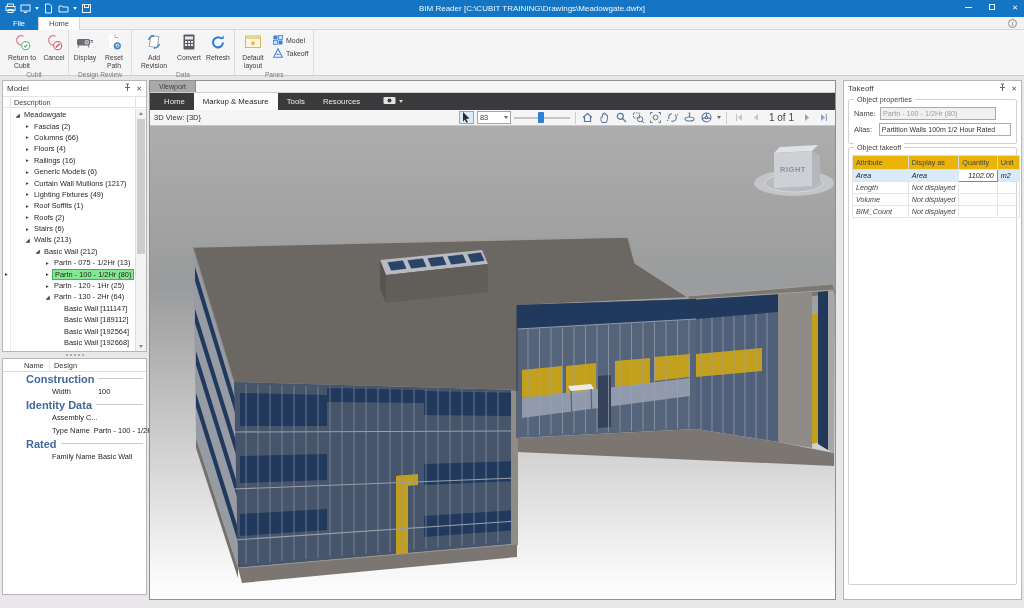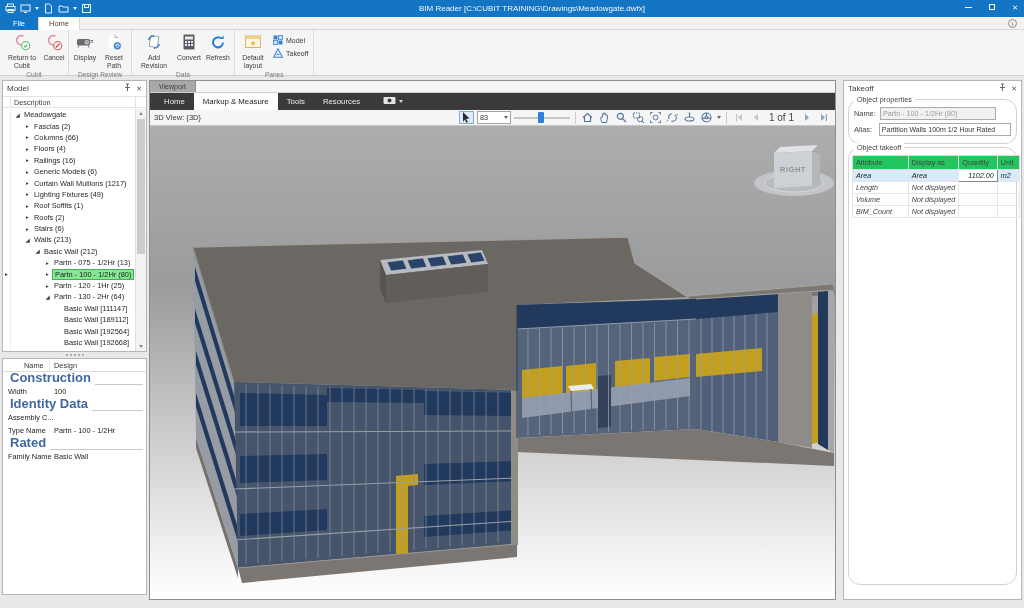--- a/index.html
+++ b/index.html
@@ -59,24 +59,24 @@
   #tree-thumb{position:absolute;left:1px;top:10px;width:8px;height:135px;background:#cdcdcd;}
 
   #panel-splitter{position:absolute;left:2px;top:352px;width:145px;height:6px;display:flex;align-items:center;justify-content:center;gap:2px;}
   #panel-splitter i{width:2px;height:2px;background:#9a9a9a;border-radius:50%;display:block;}
 
   
   #props-panel{left:2px;top:358px;width:145px;height:237px;}
   #props-head{height:13px;display:flex;border-bottom:1px solid #dcdcdc;font-size:7.4px;color:#333;align-items:center;}
   #props-head .c1{width:47px;padding-left:21px;border-right:1px solid #ececec;align-self:stretch;display:flex;align-items:center;}
   #props-head .c2{padding-left:4px;}
-  .p-section{display:flex;align-items:flex-end;height:13px;color:#41689e;font-size:13px;font-weight:bold;padding-left:7px;}
+  .p-section{display:flex;align-items:center;height:13px;color:#41689e;font-size:11px;font-weight:bold;padding-left:23px;}
   .p-section i{flex:1;height:1px;background:#c9c9c9;margin:0 3px 0 4px;}
   .p-row{display:flex;height:13px;align-items:center;font-size:7.4px;}
-  .p-name{width:47px;padding-left:5px;color:#222;white-space:nowrap;}
+  .p-name{width:47px;padding-left:5px;color:#222;white-space:nowrap;margin-left:44px;}
   .p-value{padding-left:4px;color:#222;white-space:nowrap;}
 
   
   #viewport{position:absolute;left:149px;top:80px;width:687px;height:520px;border:1px solid #8f8f8f;background:#f4f3f4;}
   #vp-tabstrip{height:12px;background:#f7f6f7;display:flex;border-bottom:1px solid #cfcfcf;}
   #vp-tab{width:46px;background:#a9a7aa;color:#3f3f3f;font-size:7px;display:flex;align-items:center;justify-content:center;border-right:1px solid #8f8f8f;}
   #vp-menubar{height:17px;background:#3a393b;display:flex;align-items:stretch;padding-left:5px;}
   .vmenu{display:flex;align-items:center;padding:0 9px;color:#ececec;font-size:7.8px;}
   .vmenu.active{background:#fcfcfc;color:#262626;}
   #cam-wrap{display:flex;align-items:center;gap:3px;margin-left:14px;}
@@ -94,29 +94,29 @@
   .ticon{display:flex;align-items:center;justify-content:center;width:14px;height:13px;}
   #nav-cluster{display:flex;align-items:center;gap:3px;}
   #page-ind{font-size:10px;color:#444;padding:0 3px;}
 
   #canvas3d{position:absolute;left:0;top:45px;width:685px;height:473px;
     background:linear-gradient(180deg,#adadad 0%,#9a9b9c 34%,#c7c7c7 62%,#dedede 77%,#f6f6f6 93%,#ffffff 100%);}
   #canvas3d svg{position:absolute;left:0;top:0;}
 
   
   #takeoff-panel{left:843px;top:80px;width:179px;height:520px;}
-  .fieldset{border:1px solid #d2d2d2;border-radius:12px;margin:3px 4px 0 4px;padding:4px 3px 4px 3px;position:relative;}
+  .fieldset{border:1px solid #d2d2d2;border-radius:2px;margin:3px 4px 0 4px;padding:4px 3px 4px 3px;position:relative;}
   .legend{position:absolute;top:-5px;left:5px;background:#fff;padding:0 3px;font-size:7.2px;color:#444;}
   .frow{display:flex;align-items:center;margin:3px 2px;}
   .flabel{width:26px;font-size:7.4px;color:#444;}
   .finput{height:13px;border:1px solid #ababab;font-size:7.2px;display:flex;align-items:center;padding:0 2px;white-space:nowrap;overflow:hidden;}
   #name-field{width:116px;background:#f1f1f1;color:#9b9b9b;}
   #alias-field{width:138px;background:#fff;color:#333;font-size:7px;}
   #takeoff-table{border-collapse:collapse;width:168px;margin-top:3px;}
-  #takeoff-table th{background:#22c55e;border:1px solid #dcdcdc;font-size:7.2px;font-weight:normal;color:#444;text-align:left;padding:2px 3px;height:13px;}
+  #takeoff-table th{background:#eab308;border:1px solid #dcdcdc;font-size:7.2px;font-weight:normal;color:#444;text-align:left;padding:2px 3px;height:13px;}
   #takeoff-table td{border:1px solid #e6e6e6;font-size:7.2px;font-style:italic;color:#444;padding:1px 3px;height:11px;white-space:nowrap;}
   #takeoff-table tr.sel-row td{background:#d9ebfa;color:#222;}
   #takeoff-table td.qty{text-align:right;}
   #takeoff-table tr.sel-row td.qsel{background:#fff;border:1px solid #888;}
 </style>
 </head>
 <body>
 
 <div id="titlebar">
   <div id="qat">

